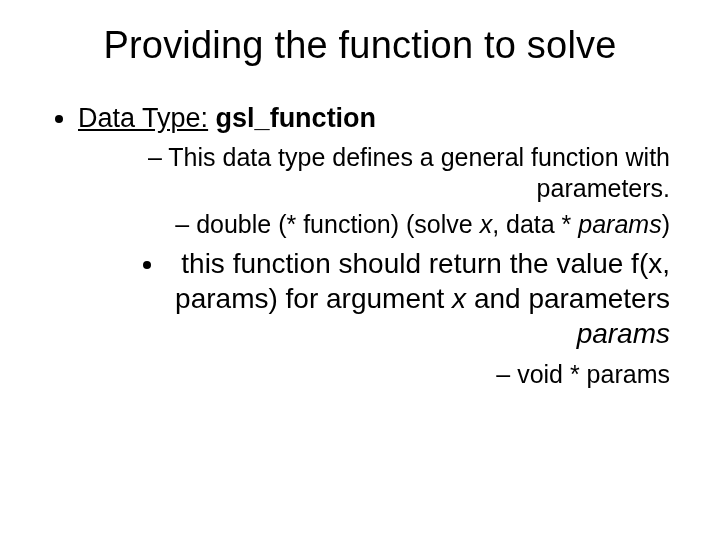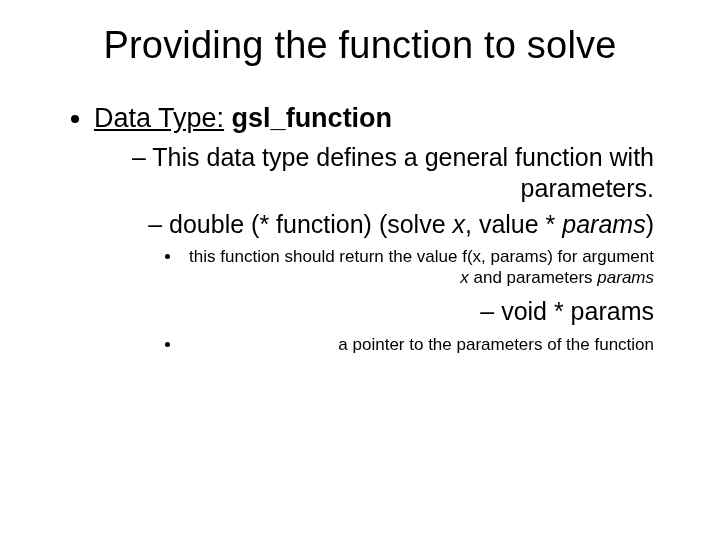--- a/index.html
+++ b/index.html
@@ -19,21 +19,21 @@
   }
   .title {
     font-size: 38px;
     text-align: center;
     margin: 0 0 36px 0;
     font-weight: normal;
     letter-spacing: 0.2px;
   }
   ul.level1 {
     list-style: disc;
-    margin: 16px;
+    margin: 0;
     padding-left: 28px;
     font-size: 27px;
   }
   ul.level1 > li {
     margin-bottom: 6px;
   }
   .l1-label {
     text-decoration: underline;
   }
   .l1-value {
@@ -52,21 +52,21 @@
     margin-bottom: 4px;
     line-height: 1.25;
   }
   ul.level2 > li::before {
     content: "– ";
   }
   ul.level3 {
     list-style: disc;
     margin: 6px 0 8px 0;
     padding-left: 40px;
-    font-size: 17px;
+    font-size: 28px;
   }
   ul.level3 > li {
     text-indent: 0;
     padding-left: 0;
     margin-bottom: 4px;
     line-height: 1.25;
   }
   .ital { font-style: italic; }
 </style>
 </head>
@@ -76,27 +76,24 @@
   <h1 class="title">Providing the function to solve</h1>
 
   <ul class="level1">
     <li>
       <span class="l1-label">Data Type:</span>
       <span> </span><span class="l1-value">gsl_function</span>
 
       <ul class="level2">
         <li><span>This data type defines a general function with parameters.</span></li>
 
-        <li><span>double (* function) (solve </span><span class="ital">x</span><span>, value * </span><span class="ital">params</span><span>)</span>
+        <li><span>double (* function) (solve </span><span class="ital">x</span><span>, data * </span><span class="ital">params</span><span>)</span>
           <ul class="level3">
             <li><span>this function should return the value f(x, params) for argument </span><span class="ital">x</span><span> and parameters </span><span class="ital">params</span></li>
           </ul>
         </li>
 
         <li><span>void * params</span>
-          <ul class="level3">
-            <li><span>a pointer to the parameters of the function</span></li>
-          </ul>
         </li>
       </ul>
     </li>
   </ul>
 </div>
 
 </body></html>

